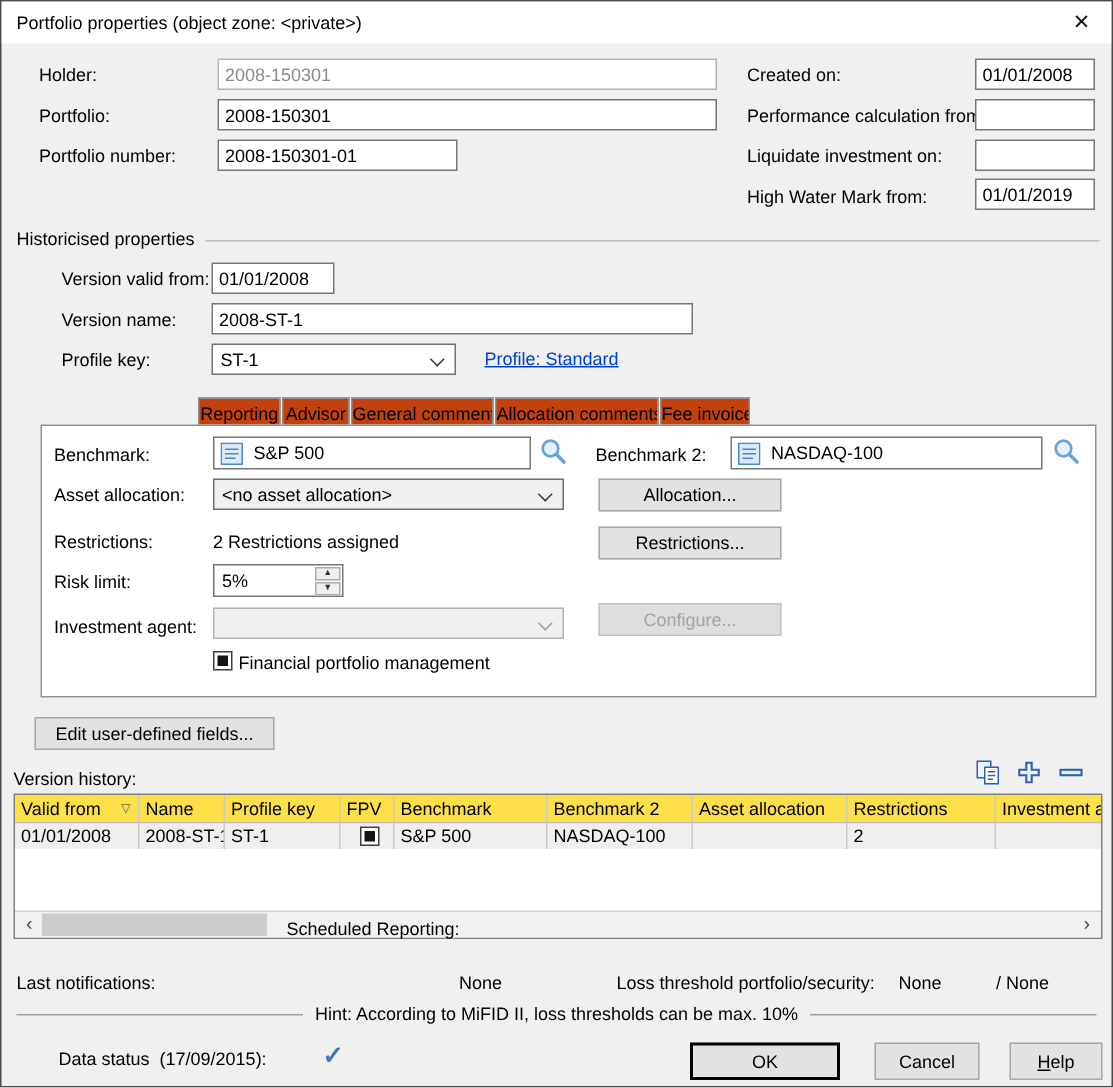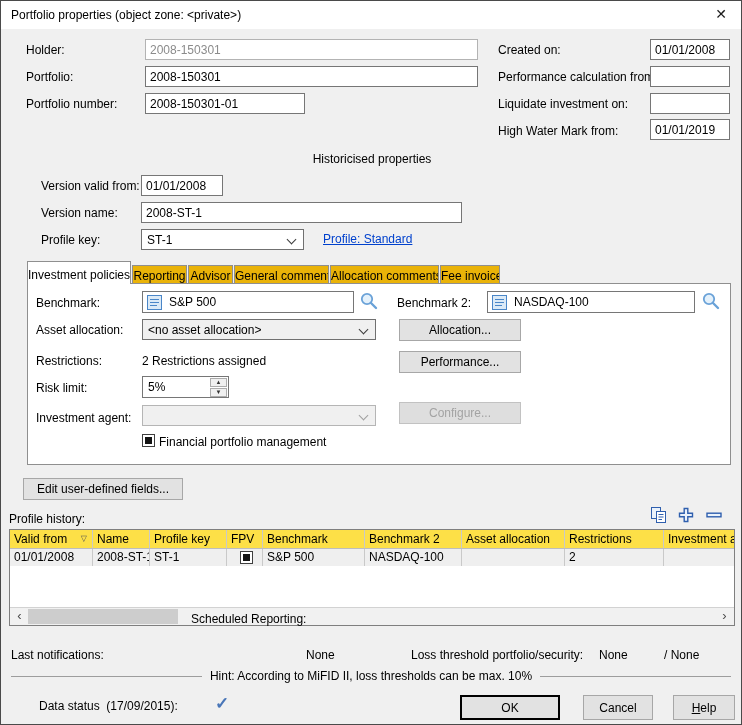--- a/index.html
+++ b/index.html
@@ -12,36 +12,36 @@
   .title { position:absolute; left:10px; top:7px; white-space:pre; }
   .close { position:absolute; right:9px; top:5px; width:22px; height:18px; text-align:center; font-size:14px; color:#1a1a1a; cursor:pointer; }
 
   .lbl { position:absolute; white-space:pre; line-height:14px; }
   .txt {
     position:absolute; box-sizing:border-box; height:21px; border:1px solid #767676;
     background:#fff; font:12px "Liberation Sans", sans-serif; padding:0 4px; color:#000;
   }
   .txt.dis { color:#8b8b8b; border-color:#b3b3b3; }
 
-  .groupsep { position:absolute; left:10px; right:8px; display:flex; align-items:center; gap:7px;flex-direction:column; }
+  .groupsep { position:absolute; left:10px; right:8px; display:flex; align-items:center; gap:7px; }
   .groupsep .line { flex:1; border-top:1px solid #bcbcbc; margin-top:2px; }
 
   .combo {
     position:absolute; box-sizing:border-box; height:21px; border:1px solid #707070;
     background:#f0f0f0; padding:0 22px 0 5px; display:flex; align-items:center; cursor:default; white-space:nowrap; overflow:hidden;
   }
   .combo.white { background:#fff; }
   .combo.disabled { border-color:#b5b5b5; }
   .chev { position:absolute; right:8px; top:6px; width:6px; height:6px;
     border-right:1px solid #3c3c3c; border-bottom:1px solid #3c3c3c; transform:rotate(45deg); }
   .combo.disabled .chev { border-color:#a0a0a0; }
 
   .linktext { position:absolute; color:#0041cd; text-decoration:underline; cursor:pointer; white-space:nowrap; }
 
-  .tab { position:absolute; box-sizing:border-box; top:264px; height:19px; background:#eab308;
+  .tab { position:absolute; box-sizing:border-box; top:264px; height:19px; background:#c2410c;
     border:1px solid #8f8f8f; border-bottom:none; text-align:center; padding-top:3px; z-index:1; cursor:pointer; white-space:nowrap; overflow:hidden; }
   .tab.active { top:260px; height:23px; background:#fff; z-index:3; padding-top:6px; }
 
   .panel { position:absolute; left:26px; top:282px; width:704px; height:182px; box-sizing:border-box;
     background:#fff; border:1px solid #8f8f8f; z-index:2; }
   .panel .lbl { line-height:14px; }
 
   .benchfield { position:absolute; box-sizing:border-box; height:22px; border:1px solid #767676;
     background:#fff; display:flex; align-items:center; gap:7px; padding:0 4px; }
   .mag { position:absolute; width:19px; height:19px; cursor:pointer; }
@@ -123,21 +123,20 @@
   <input class="txt" style="left: 140px; top: 174px; width: 82px;" value="01/01/2008">
   <span class="lbl" style="left:40px;top:205px">Version name:</span>
   <input class="txt" style="left: 140px; top: 201px; width: 321px;" value="2008-ST-1">
   <span class="lbl" style="left:40px;top:232px">Profile key:</span>
   <div class="combo white" style="left:140px;top:228px;width:163px">
     <span>ST-1</span>
     <i class="chev"></i>
   </div>
   <span class="linktext" style="left:322px;top:231px">Profile: Standard</span>
 
-  <div class="tab active" style="left:26px;width:104px">Investment policies</div>
   <div class="tab" style="left:131px;width:55px">Reporting</div>
   <div class="tab" style="left:187px;width:45px">Advisor</div>
   <div class="tab" style="left:233px;width:95px">General comment</div>
   <div class="tab" style="left:329px;width:109px">Allocation comments</div>
   <div class="tab" style="left:439px;width:60px">Fee invoice</div>
 
   <div class="panel">
     <span class="lbl" style="left:8px;top:12px">Benchmark:</span>
     <div class="benchfield" style="left:114px;top:7px;width:212px">
       <svg width="15" height="15">
@@ -172,21 +171,21 @@
       <span>&lt;no asset allocation&gt;</span>
       <i class="chev"></i>
     </div>
     <button class="btn" style="left:371px;top:35px;width:122px;height:22px">
       <span class="bl">Allocation...</span>
     </button>
 
     <span class="lbl" style="left:8px;top:70px">Restrictions:</span>
     <span class="lbl" style="left:114px;top:70px">2 Restrictions assigned</span>
     <button class="btn" style="left:371px;top:67px;width:122px;height:22px">
-      <span class="bl">Performance...</span>
+      <span class="bl">Restrictions...</span>
     </button>
 
     <span class="lbl" style="left:8px;top:97px">Risk limit:</span>
     <div class="spinbox" style="left:114px;top:92px;width:87px">
       <span>5%</span>
       <div class="spinbtns">
         <div class="sb">▲</div>
         <div class="sb">▼</div>
       </div>
     </div>
@@ -201,21 +200,21 @@
     </button>
 
     <span class="chk" style="left:114px;top:150px"></span>
     <span class="lbl" style="left:131px;top:151px">Financial portfolio management</span>
   </div>
 
   <button class="btn" style="left:22px;top:477px;width:160px;height:22px">
     <span class="bl">Edit user-defined fields...</span>
   </button>
 
-  <span class="lbl" style="left:8px;top:511px">Profile history:</span>
+  <span class="lbl" style="left:8px;top:511px">Version history:</span>
   <svg class="vhicon" style="left:649px;top:505px" viewBox="0 0 18 18">
     <rect x="1.5" y="1.5" width="9" height="11" fill="#eaf2fb" stroke="#2f5fae"></rect>
     <rect x="6.5" y="5.5" width="9" height="11" fill="#ffffff" stroke="#2f5fae"></rect>
     <line x1="8.5" y1="8.5" x2="13.5" y2="8.5" stroke="#2f5fae"></line>
     <line x1="8.5" y1="11" x2="13.5" y2="11" stroke="#2f5fae"></line>
     <line x1="8.5" y1="13.5" x2="12" y2="13.5" stroke="#2f5fae"></line>
   </svg>
   <svg class="vhicon" style="left:676px;top:505px" viewBox="0 0 18 18">
     <path d="M7.2 2.5h3.6v4.7h4.7v3.6h-4.7v4.7H7.2v-4.7H2.5V7.2h4.7z" fill="#eaf2fb" stroke="#2f5fae" stroke-width="1.4"></path>
   </svg>

